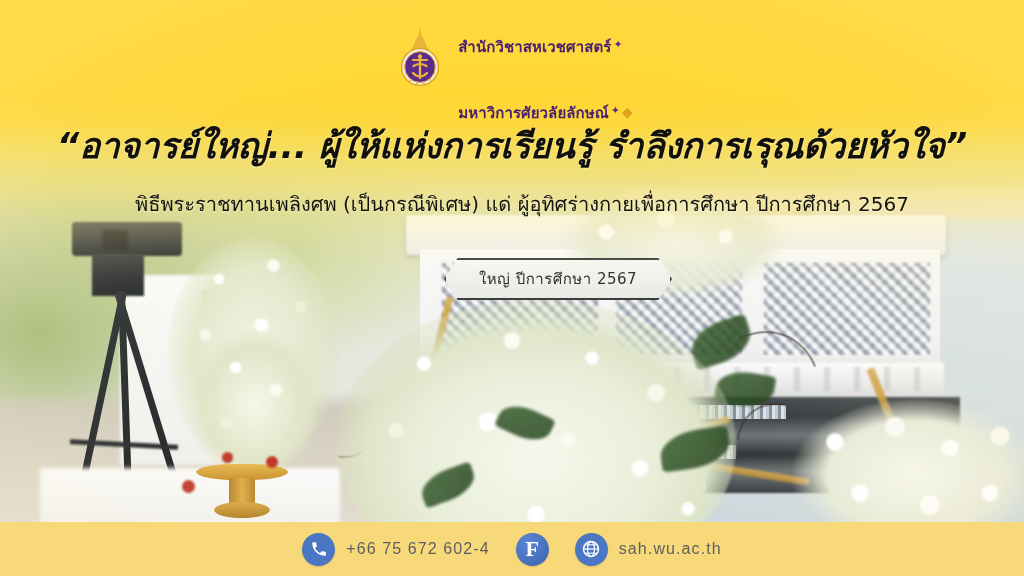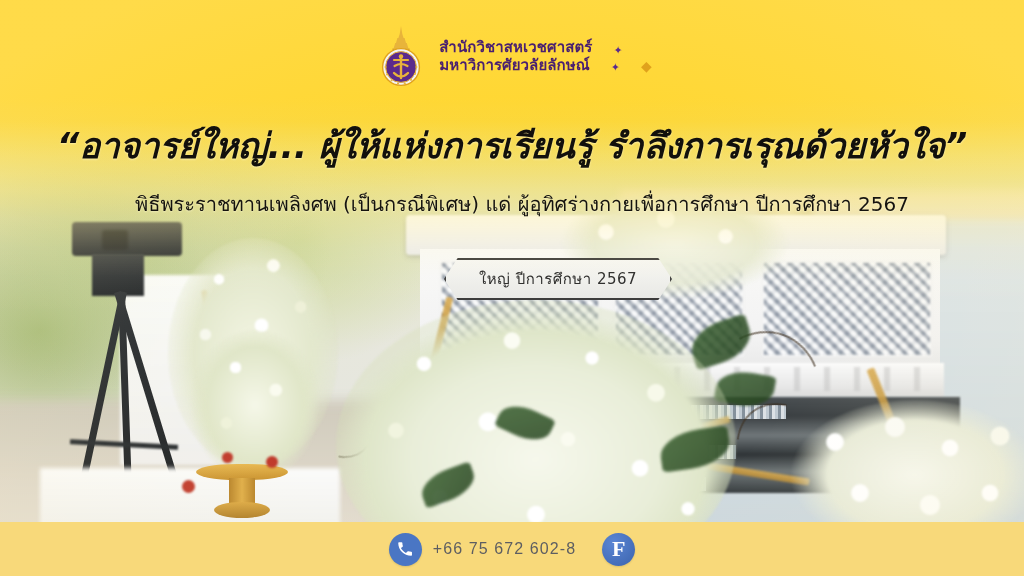--- a/index.html
+++ b/index.html
@@ -284,21 +284,21 @@
     background:radial-gradient(ellipse 700px 420px at 50% 62%, rgba(255,255,255,0) 40%, rgba(255,240,190,.22) 100%);
     pointer-events:none;
   }
 
   
   .brand { position:absolute; left:0; top:24px; width:1024px; height:64px;
            display:flex; align-items:center; justify-content:center; gap:9px; }
   .crest { position:relative; width:58px; height:62px; flex:0 0 auto; }
   .crest svg { display:block; }
   .brand-text { display:flex; flex-direction:column; justify-content:center; gap:1px; }
-  .brand-line { display:flex; align-items:flex-end; gap:21px; }
+  .brand-line { display:flex; align-items:flex-start; gap:2px;margin-top:48px; }
   .brand-line span.t {
     font-family:"DejaVu Sans", sans-serif;
     font-size:15px; font-weight:bold; color:#4A2070; line-height:1.12;
     white-space:nowrap; letter-spacing:.1px;
   }
   .spark { font-size:11px; line-height:1; }
   .spark.p { color:#5B2A8C; }
   .spark.g { color:#E0A21C; font-size:14px; }
 
   
@@ -467,24 +467,36 @@
   <div class="subhead">พิธีพระราชทานเพลิงศพ (เป็นกรณีพิเศษ) แด่ ผู้อุทิศร่างกายเพื่อการศึกษา ปีการศึกษา 2567</div>
 
   <div class="footer">
 
     <div class="fitem">
       <span class="fbadge">
         <svg width="18" height="18" viewBox="0 0 24 24" aria-hidden="true">
           <path fill="#ffffff" d="M6.6 10.8c1.4 2.8 3.8 5.1 6.6 6.6l2.2-2.2c.3-.3.7-.4 1.1-.2 1.2.4 2.5.6 3.8.6.6 0 1 .4 1 1V20c0 .6-.4 1-1 1C10.6 21 3 13.4 3 4c0-.6.4-1 1-1h3.5c.6 0 1 .4 1 1 0 1.3.2 2.6.6 3.8.1.4 0 .8-.2 1.1l-2.3 1.9z"></path>
         </svg>
       </span>
-      <span class="ftext">+66 75 672 602-8</span>
+      <span class="ftext">+66 75 672 602-4</span>
     </div>
 
     <div class="fitem">
       <span class="fbadge fb">
         <span class="fbletter">F</span>
       </span>
     </div>
 
+    <div class="fitem">
+      <span class="fbadge">
+        <svg width="20" height="20" viewBox="0 0 24 24" aria-hidden="true">
+          <circle cx="12" cy="12" r="9" fill="none" stroke="#ffffff" stroke-width="1.8"></circle>
+          <ellipse cx="12" cy="12" rx="4.2" ry="9" fill="none" stroke="#ffffff" stroke-width="1.5"></ellipse>
+          <line x1="3" y1="12" x2="21" y2="12" stroke="#ffffff" stroke-width="1.5"></line>
+          <line x1="4.6" y1="7" x2="19.4" y2="7" stroke="#ffffff" stroke-width="1.3"></line>
+          <line x1="4.6" y1="17" x2="19.4" y2="17" stroke="#ffffff" stroke-width="1.3"></line>
+        </svg>
+      </span>
+      <span class="ftext">sah.wu.ac.th</span>
+    </div>
 
   </div>
 </div>
 
 </body></html>

